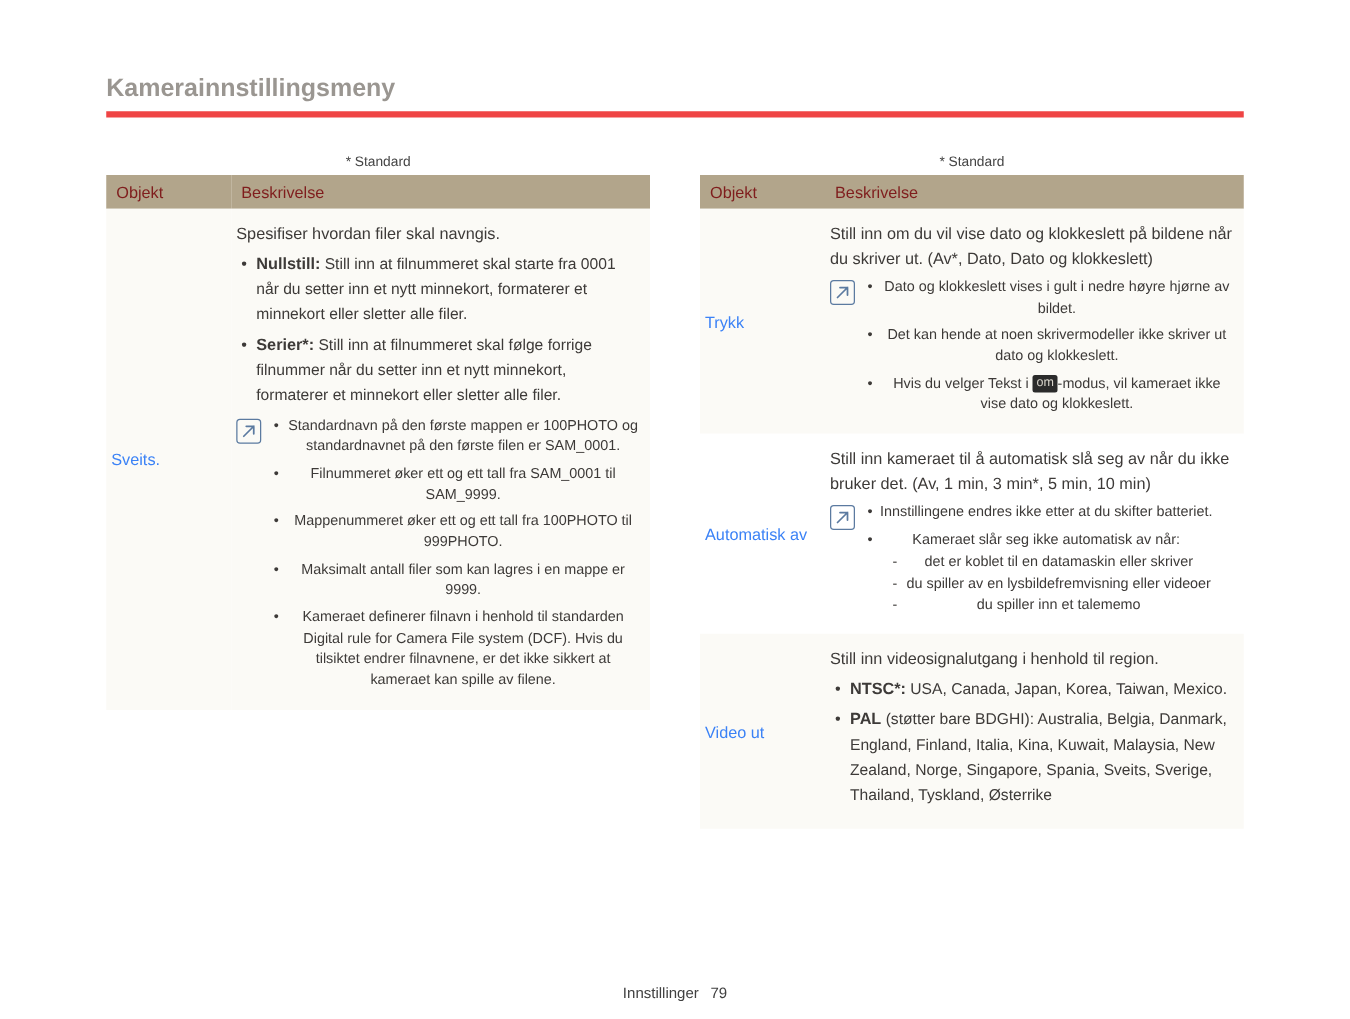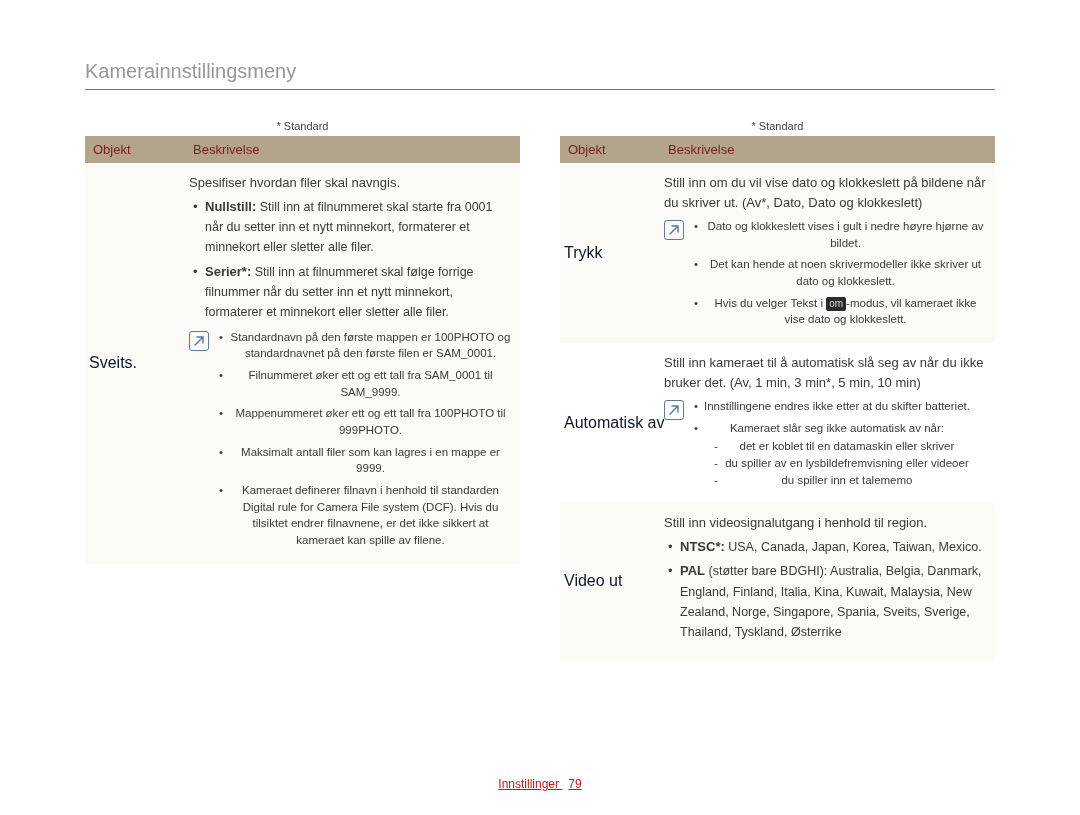--- a/index.html
+++ b/index.html
@@ -8,22 +8,22 @@
     background: #fff;
     width: 1080px;
     height: 815px;
     padding: 60px 85px 30px 85px;
     color: #3d3a38;
     position: relative;
   }
   .page-title {
     font-size: 20px;
     color: #9a9691;
-    font-weight: 400;
-    border-bottom: 1px solid #ef4444;
+    font-weight: 700;
+    border-bottom: 5px solid #ef4444;
     padding-bottom: 6px;
     margin-bottom: 30px;
   }
   .columns {
     display: flex;
     gap: 40px;
   }
   .col {
     flex: 1;
     min-width: 0;
@@ -49,22 +49,22 @@
     padding: 6px 8px;
     font-size: 13px;
   }
   tbody td {
     vertical-align: top;
     padding: 10px 8px 10px 4px;
   }
   tbody tr:nth-child(odd) td { background: #fbfaf6; }
   tbody tr:nth-child(even) td { background: #fff; }
   td.objekt {
-    color: #0f172a;
-    font-size: 16px;
+    color: #3b82f6;
+    font-size: 13px;
     padding-top: 10px;
     white-space: nowrap;
   }
   td.objekt.mid { vertical-align: middle; }
   .desc-intro {
     margin-bottom: 4px;
     line-height: 1.5;
   }
   ul.top {
     list-style: none;
@@ -142,27 +142,26 @@
     line-height: 1.45;
   }
   ul.dash > li::before {
     content: "-";
     position: absolute;
     left: 0;
     top: 0;
   }
   .footer {
     position: absolute;
-    bottom: 24px;
+    bottom: 14px;
     left: 0;
     width: 100%;
     text-align: center;
     font-size: 12px;
-    color: #b91c1c;
-    text-decoration: underline;
+    color: #404040;
   }
   .footer .pg { margin-left: 6px; }
 </style>
 </head>
 <body>
 
 <h1 class="page-title">Kamerainnstillingsmeny</h1>
 
 <div class="columns">
 

